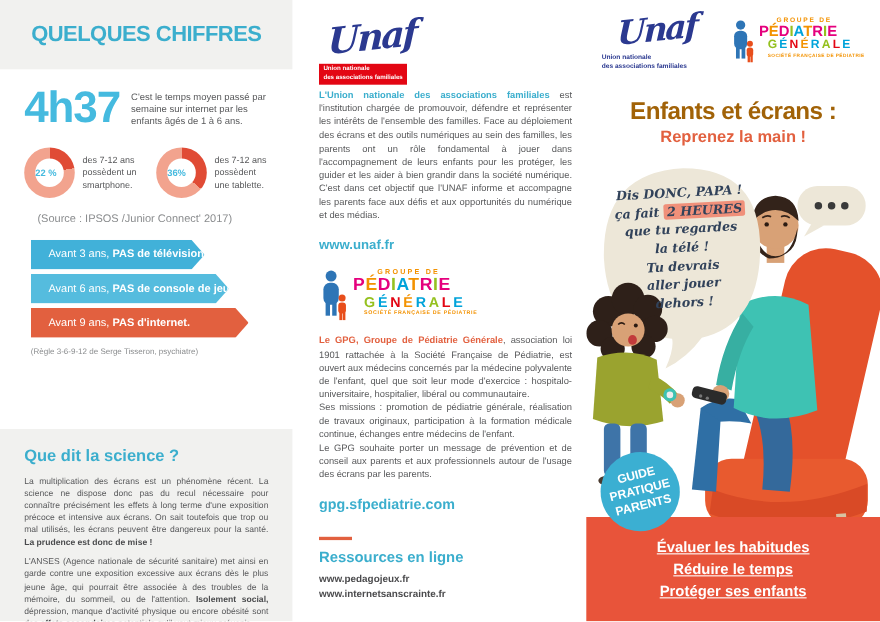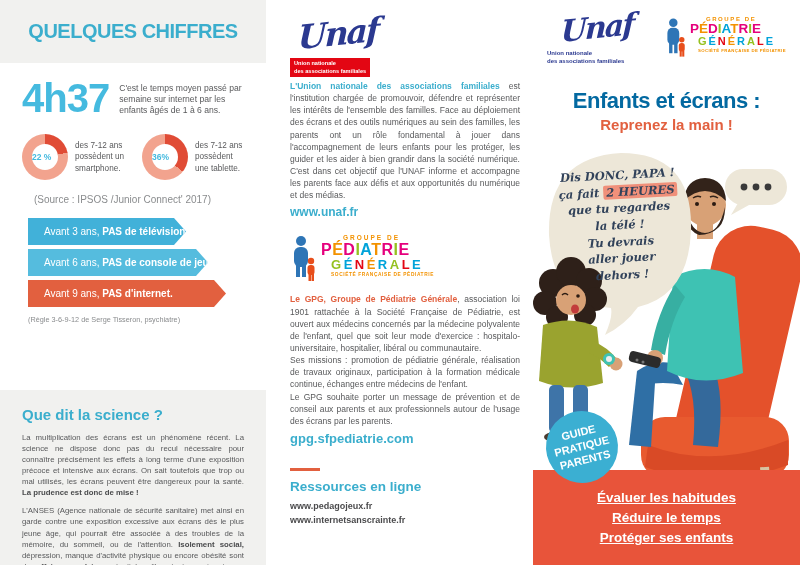--- a/index.html
+++ b/index.html
@@ -47,21 +47,21 @@
   .mid-inner { position:absolute; left:24px; top:0; width:230px; }
   .unaf-logo { margin-top:14px; height:66px; position:relative; }
   .unaf-script { font-family:"DejaVu Serif", serif; font-style:italic; font-weight:bold;
                  font-size:33px; color:#2B3990; display:inline-block;
                  transform:rotate(-6deg) skewX(-8deg); letter-spacing:-2px; margin-left:8px; }
   .unaf-redbox { position:absolute; left:0; top:44px; background:#E30613; color:#fff;
                  font-size:5.6px; line-height:1.35; padding:2px 4px; font-weight:bold; }
   .body-p { color:#58595B; font-size:8.5px; line-height:1.43; text-align:justify; }
   .lead-teal { color:#3BAECD; font-weight:bold; }
   .lead-orange { color:#E2603F; font-weight:bold; }
-  .url-teal { color:#3BAECD; font-weight:bold; font-size:12px; margin-top:4px; }
+  .url-teal { color:#3BAECD; font-weight:bold; font-size:12px; margin-top:14px; }
   .gpg-logo { display:flex; gap:5px; align-items:flex-start; margin:16px 0 10px 0; }
   .gpg-text { line-height:1; }
   .gpg-groupede { color:#F39200; font-size:6.5px; font-weight:bold; letter-spacing:2px; margin-left:22px; }
   .gpg-pediatrie { font-size:16px; font-weight:bold; letter-spacing:0.5px; }
   .gpg-generale { font-size:13px; font-weight:bold; letter-spacing:2.5px; margin-left:10px; }
   .gpg-sub { color:#F39200; font-size:4.8px; font-weight:bold; letter-spacing:0.6px; margin-left:10px; margin-top:2px; }
   .orange-rule { width:30px; height:3px; background:#E2603F; margin:22px 0 8px 0; }
   .resources-title { color:#3BAECD; font-size:13.5px; font-weight:bold; margin-bottom:5px; }
   .resource-url { color:#4B4B4D; font-size:9px; font-weight:bold; line-height:1.6; }
 
@@ -74,21 +74,21 @@
                    font-size:30px; color:#2B3990; display:inline-block;
                    transform:rotate(-6deg) skewX(-8deg); letter-spacing:-2px; margin-left:14px; }
   .unaf-sub-r { color:#2B3990; font-size:6px; font-weight:bold; line-height:1.35; margin-top:4px; }
   .gpg-logo-r { display:flex; gap:4px; align-items:flex-start; padding-top:6px; }
   .gpg-text-r { line-height:1; }
   .gpg-groupede-r { color:#F39200; font-size:6px; font-weight:bold; letter-spacing:1.6px; margin-left:16px; }
   .gpg-pediatrie-r { font-size:13.5px; font-weight:bold; }
   .gpg-generale-r { font-size:11px; font-weight:bold; letter-spacing:2px; margin-left:8px; }
   .gpg-sub-r { color:#F39200; font-size:4.3px; font-weight:bold; letter-spacing:0.4px; margin-left:8px; margin-top:2px; }
   .rp-title1 { position:absolute; top:88px; width:267px; text-align:center;
-               color:#0369a1; font-size:22px; font-weight:bold; letter-spacing:-0.5px; }
+               color:#a16207; font-size:22px; font-weight:bold; letter-spacing:-0.5px; }
   .rp-title2 { position:absolute; top:116px; width:267px; text-align:center;
                color:#E2603F; font-size:15px; font-weight:bold; }
   .illustration { position:absolute; left:0; top:145px; width:267px; height:355px; }
   .speech-text { position:absolute; left:22px; top:22px; width:130px; text-align:center;
                  font-family:"DejaVu Serif", serif; font-style:italic; font-weight:bold;
                  color:#31425A; font-size:11.5px; line-height:1.45; transform:rotate(-3deg); }
   .hl-salmon { background:#F0907A; padding:0 3px; border-radius:2px; white-space:nowrap; }
   .badge { position:absolute; left:13px; top:411px; width:72px; height:72px; border-radius:50%;
            background:#3BAFD2; display:flex; flex-direction:column; align-items:center;
            justify-content:center; transform:rotate(-14deg); z-index:3; }

